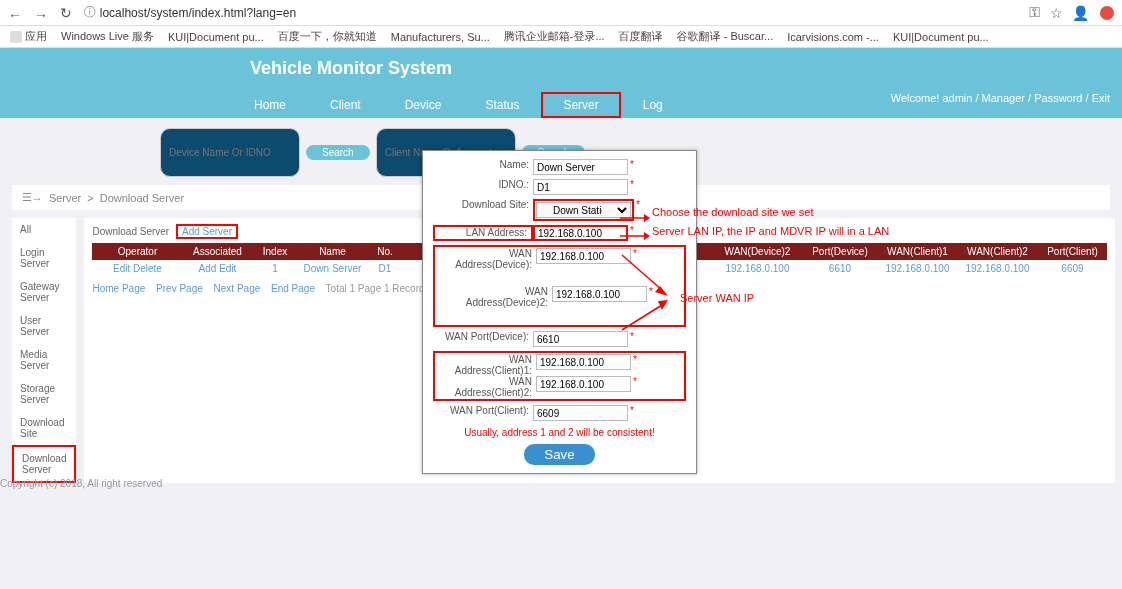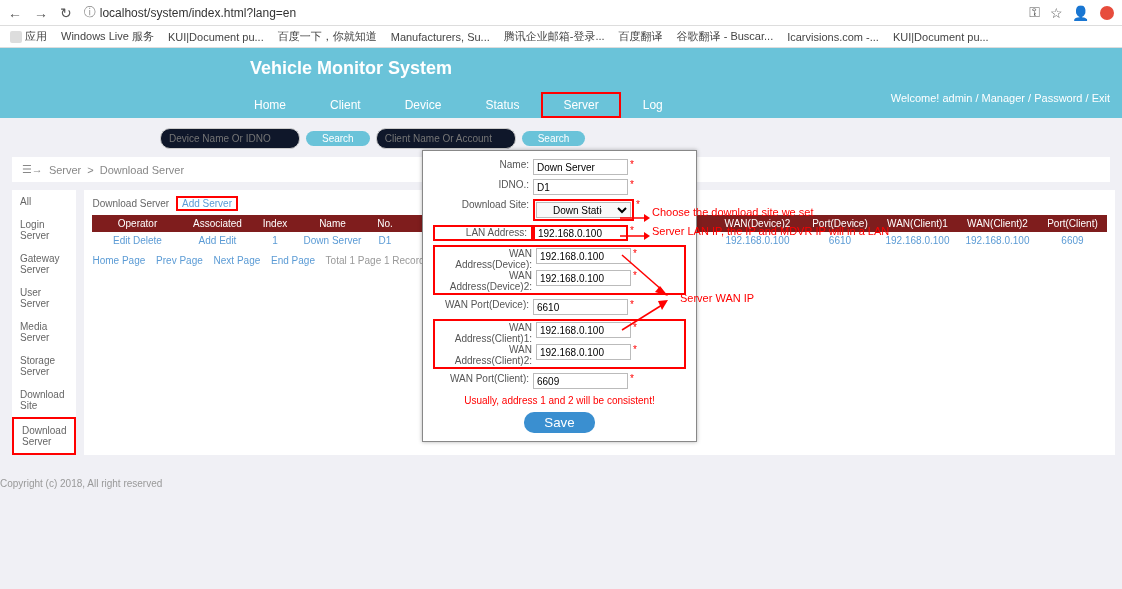--- a/index.html
+++ b/index.html
@@ -13,21 +13,21 @@
 .bm{display:flex;align-items:center;gap:3px;cursor:pointer;white-space:nowrap}
 .bm-ico{width:12px;height:12px;background:#ddd;display:inline-block;border-radius:2px}
 .header{background:#6ac3d9;height:70px;position:relative;color:#fff}
 .title{position:absolute;left:250px;top:10px;font-size:18px;font-weight:bold}
 .topnav{position:absolute;left:232px;bottom:0;display:flex}
 .topnav div{padding:6px 22px;font-size:12px;cursor:pointer}
 .topnav .server{border:2px solid red;padding:4px 20px}
 .welcome{position:absolute;right:12px;top:44px;font-size:11px}
 .welcome span{cursor:pointer}
 .searchrow{padding:10px 0 0 160px;display:flex;gap:6px;align-items:center}
-.srch{border:1px solid #ccc;border-radius:10px;padding:4px 8px;width:140px;font-size:10px;color:#999;background:#0f172a}
+.srch{border:1px solid #ccc;border-radius:10px;padding:18px 8px;width:140px;font-size:10px;color:#999;background:#0c4a6e}
 .srchbtn{background:#6ac3d9;color:#fff;border:none;border-radius:10px;padding:2px 16px;font-size:10px;cursor:pointer}
 .crumb{margin:8px 12px;background:#fff;padding:6px 10px;font-size:11px;color:#888;display:flex;align-items:center;gap:6px}
 .mainflex{display:flex;margin:0 12px;gap:8px}
 .sidebar{width:100px;background:#fff}
 .sb-item{padding:6px 8px;color:#666;cursor:pointer;font-size:10px}
 .sb-item.sel{border:2px solid red}
 .content{flex:1;background:#fff;padding:8px;font-size:10px}
 .addrow{margin-bottom:6px;color:#666}
 .addrow .add{color:#5b9bd5;border:2px solid red;padding:0 4px;margin-left:4px}
 .thead{background:#7f1d1d;color:#fff;display:flex;font-size:10px}
@@ -215,21 +215,21 @@
         <span class="flabel redbox" style="border-right:none">LAN Address:</span>
         <input class="finput redbox" style="border-left: none;" value="192.168.0.100">
         <span class="star">*</span>
       </div>
     <div class="redwrap" style="display:block;margin-bottom:4px">
       <div class="frow" style="margin:0">
           <span class="flabel">WAN Address(Device):</span>
           <input class="finput" value="192.168.0.100" style="">
           <span class="star">*</span>
         </div>
-      <div class="frow" style="margin:0">
+      <div class="frow" style="margin:16px">
           <span class="flabel">WAN Address(Device)2:</span>
           <input class="finput" value="192.168.0.100" style="">
           <span class="star">*</span>
         </div>
     </div>
     <div class="frow">
         <span class="flabel">WAN Port(Device):</span>
         <input class="finput" value="6610" style="">
         <span class="star">*</span>
       </div>

